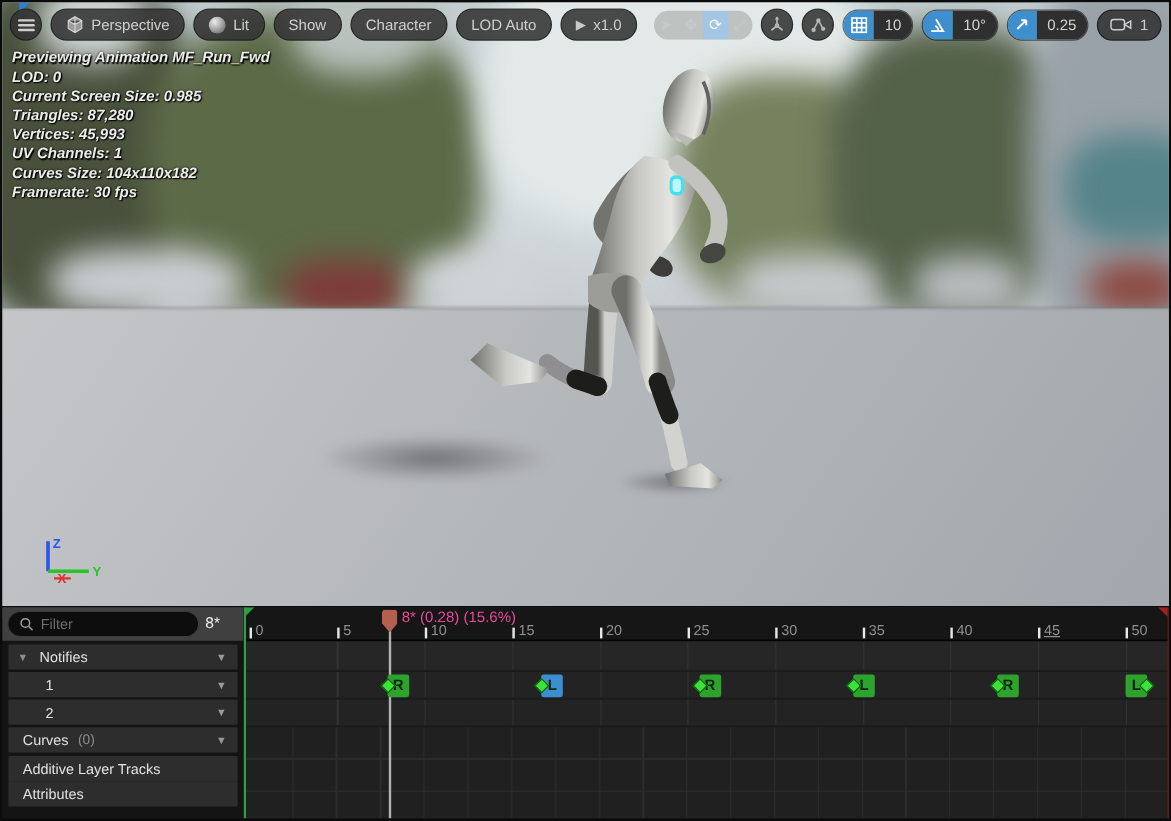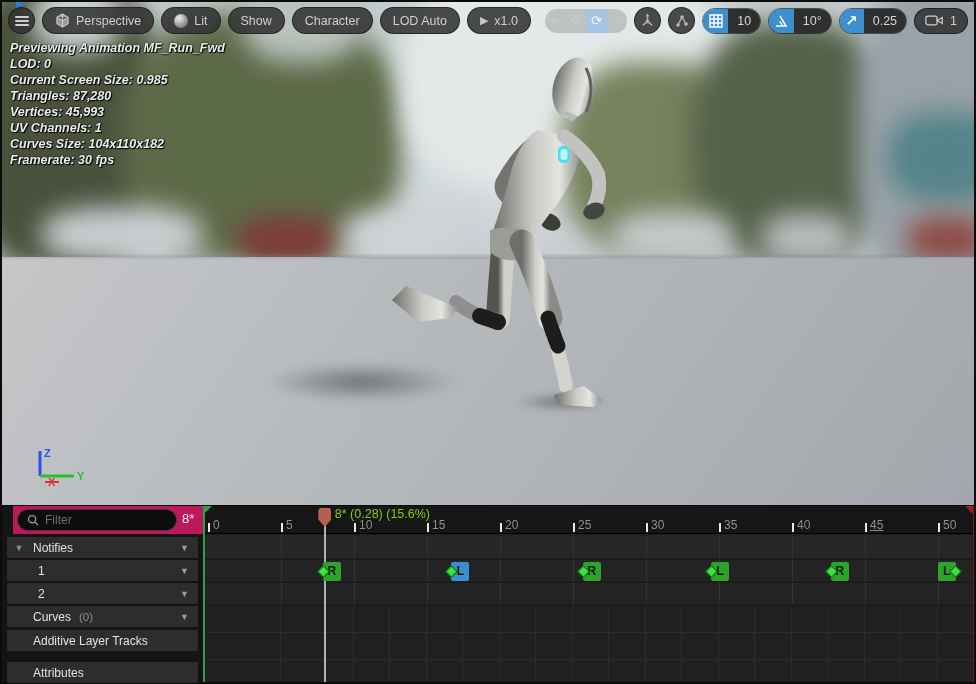--- a/index.html
+++ b/index.html
@@ -58,35 +58,35 @@
   .cam-pill { height:26px; display:flex; align-items:center; gap:6px; padding:0 10px;
     background:rgba(50,50,50,.88); border:1px solid rgba(10,10,10,.6); border-radius:13px;
     color:#cfcfcf; font-size:12.5px; }
   .sphere { width:14px; height:14px; border-radius:50%;
     background:radial-gradient(circle at 35% 30%, #ececec 0%, #9b9b9b 55%, #565656 100%); }
   .play-glyph { color:#c9c9c9; font-size:11px; }
 
   
   .panel { position:absolute; left:2px; top:506px; width:972px; height:176px; background:#131313; }
   .panel-left { position:absolute; left:0; top:0; width:201px; height:176px; background:#141414; }
-  .filter-row { position:absolute; left:11px; top:0; width:201px; height:28px; background:#be185d; }
+  .filter-row { position:absolute; left:0; top:0; width:201px; height:28px; background:#404040; }
   .filter-box { position:absolute; left:4px; top:3px; width:160px; height:22px;
     background:#0d0d0d; border:1px solid #3c3c3c; border-radius:11px;
     display:flex; align-items:center; gap:6px; padding:0 9px; }
   .filter-box input { background:transparent; border:none; outline:none; color:#bdbdbd;
     font-size:12px; width:110px; font-family:inherit; }
   .filter-box input::placeholder { color:#6e6e6e; }
   .cur-frame { position:absolute; left:169px; top:5px; color:#efefef; font-size:13px; }
 
   .trackrow { position:absolute; left:5px; width:191px; height:21px; background:#2d2d2d;
     border-radius:1px; display:flex; align-items:center; color:#e2e2e2; font-size:12px; }
   .trackrow .expander { width:24px; text-align:center; color:#8d8d8d; font-size:9px; }
   .trackrow .lbl { margin-left:2px; }
   .trackrow.child .lbl { margin-left:31px; }
-  .trackrow.noexp .lbl { margin-left:26px; }
+  .trackrow.noexp .lbl { margin-left:12px; }
   .trackrow .count { margin-left:8px; color:#8d8d8d; font-size:11.5px; }
   .trackrow .menu { position:absolute; right:9px; color:#9a9a9a; font-size:9px; }
 
   .timeline-area { position:absolute; left:201px; top:0; width:771px; height:176px;
     background:#1f1f1f; overflow:hidden; }
   .ruler { position:absolute; left:0; top:0; width:771px; height:28px; background:#161616;
     border-bottom:1px solid #000; }
   .tick { position:absolute; bottom:1px; width:2px; height:9px; background:#e8e8e8; }
   .tick-lbl { position:absolute; bottom:1px; color:#8f8f8f; font-size:12px; }
   .lane { position:absolute; left:0; width:771px; }
@@ -104,21 +104,21 @@
   .start-line { position:absolute; left:0; top:0; width:2px; height:176px; background:#2f9e44; }
   .start-flag { position:absolute; left:2px; top:0; width:0; height:0;
     border-top:7px solid #2f9e44; border-right:7px solid transparent; }
   .end-line { position:absolute; top:0; width:2px; height:176px; background:#7a1717; }
   .end-flag { position:absolute; top:0; width:0; height:0;
     border-top:8px solid #a02020; border-left:8px solid transparent; }
   .playhead-line { position:absolute; top:19px; bottom:0; width:1.5px;
     background:rgba(205,205,205,.85); z-index:2; }
   .playhead-head { position:absolute; top:2px; width:13px; height:19px; background:#b4604e;
     clip-path:polygon(12% 0, 88% 0, 100% 12%, 100% 60%, 50% 100%, 0 60%, 0 12%); z-index:3; }
-  .playhead-lbl { position:absolute; top:1px; color:#84cc16; font-size:12.5px; z-index:3;
+  .playhead-lbl { position:absolute; top:1px; color:#ec4899; font-size:12.5px; z-index:3;
     white-space:nowrap; }
   .notify { position:absolute; height:20px; z-index:4; display:flex; align-items:center; }
   .notify .rect { width:18px; height:19px; border-radius:2px; display:flex; align-items:center;
     justify-content:center; font-size:12.5px; font-weight:bold; color:#06220a; }
   .notify .dia { width:9px; height:9px; background:#3ce23c; border:1px solid #0d5a0d;
     transform:rotate(45deg); }
   .notify .dia.left { margin-right:-5px; z-index:5; }
   .notify .dia.right { margin-left:-5px; z-index:5; }
 </style>
 </head>
@@ -334,21 +334,21 @@
         <span class="menu">▼</span>
       </div>
       <div class="trackrow noexp" style="top:100px;">
         <span class="lbl">Curves</span>
         <span class="count">(0)</span>
         <span class="menu">▼</span>
       </div>
       <div class="trackrow noexp" style="top:124px;">
         <span class="lbl">Additive Layer Tracks</span>
       </div>
-      <div class="trackrow noexp" style="top:156px;">
+      <div class="trackrow noexp" style="top:145px;">
         <span class="lbl">Attributes</span>
       </div>
     </div>
 
     <div class="timeline-area">
       <div class="lane lane-header gridded"></div>
       <div class="lane lane-1 gridded">
           <div class="notify" style="top: 1px; left: 115.8px;">
             <span class="dia left"></span>
             <span class="rect" style="background: rgb(45, 163, 45);">R</span>

